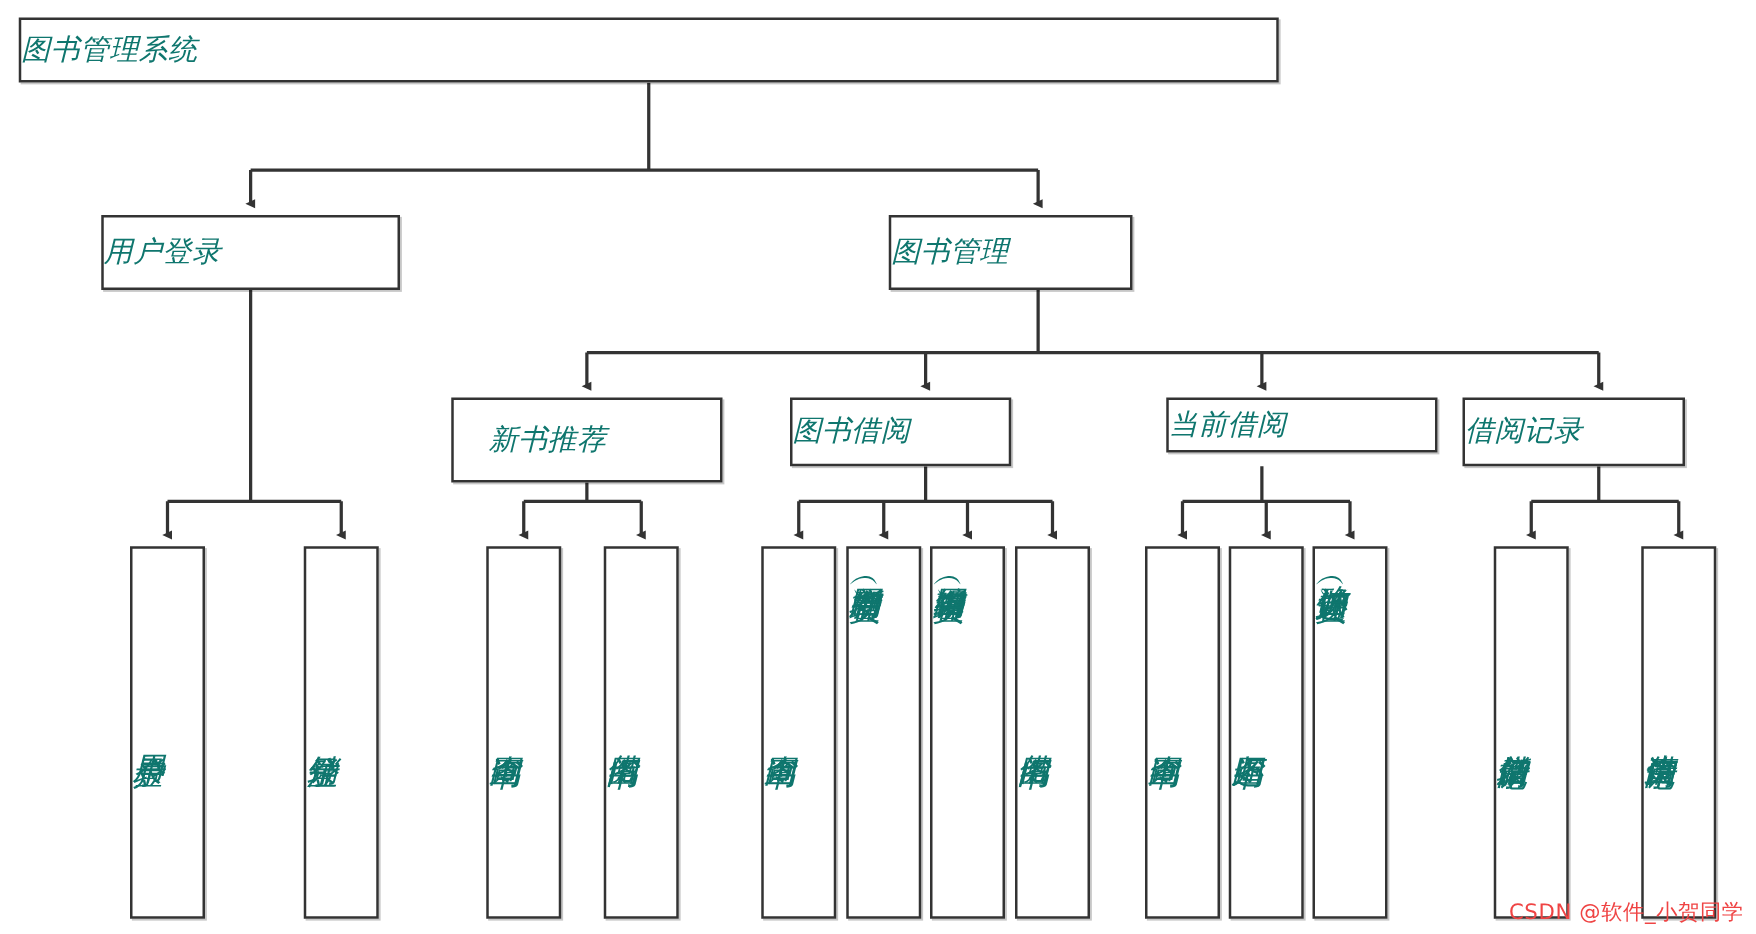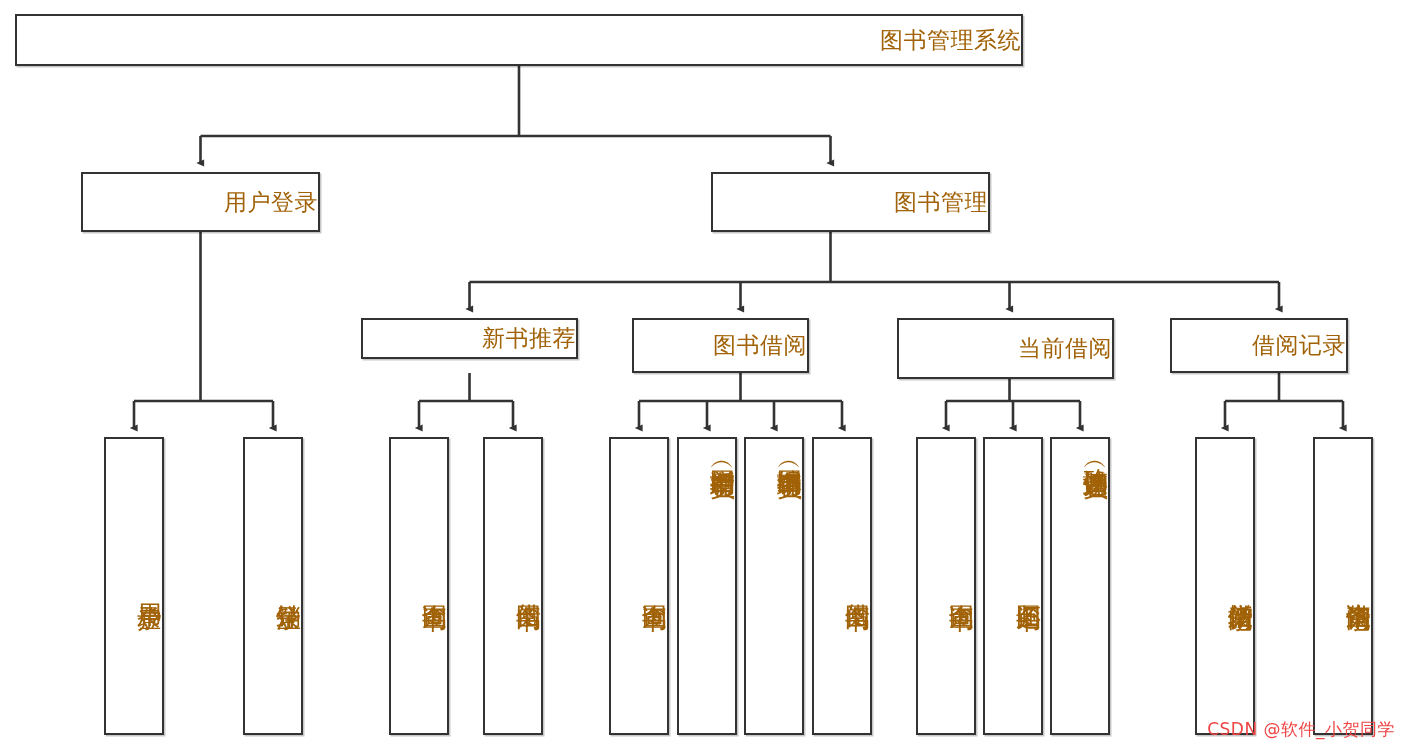--- a/index.html
+++ b/index.html
@@ -25,23 +25,24 @@
     height: 747px;
     pointer-events: none;
   }
   .node {
     position: absolute;
     box-sizing: border-box;
     border: 2.5px solid #333333;
     background: #ffffff;
     display: flex;
     align-items: center;
-    justify-content: flex-end;
-    color: #a16207;
+    justify-content: flex-start;
+    color: #0f766e;
     box-shadow: 1.5px 1.5px 0 rgba(0,0,0,0.22);
+    font-style: italic;
   }
   .node .lbl {
     display: block;
     text-align: center;
     line-height: 1.15;
     white-space: pre;
   }
   .node.horiz .lbl {
     font-size: 23px;
     letter-spacing: 0.5px;
@@ -120,30 +121,30 @@
       </g>
   </svg>
 
   <div id="nodes-layer">
       <div class="node horiz" style="left: 15px; top: 14px; width: 1008px; height: 52px;">
         <span class="lbl">图书管理系统</span>
       </div>
       <div class="node horiz" style="left: 81px; top: 172px; width: 239px; height: 60px;">
         <span class="lbl">用户登录</span>
       </div>
-      <div class="node horiz" style="left: 711px; top: 172px; width: 279px; height: 60px;">
+      <div class="node horiz" style="left: 711px; top: 172px; width: 195px; height: 60px;">
         <span class="lbl">图书管理</span>
       </div>
-      <div class="node horiz" style="left: 361px; top: 318px; width: 217px; height: 41px;">
+      <div class="node horiz" style="left: 361px; top: 318px; width: 217px; height: 68px; padding-left: 28px;">
         <span class="lbl">新书推荐</span>
       </div>
       <div class="node horiz" style="left: 632px; top: 318px; width: 177px; height: 55px;">
         <span class="lbl">图书借阅</span>
       </div>
-      <div class="node horiz" style="left: 897px; top: 318px; width: 217px; height: 61px;">
+      <div class="node horiz" style="left: 933px; top: 318px; width: 217px; height: 44px;">
         <span class="lbl">当前借阅</span>
       </div>
       <div class="node horiz" style="left: 1170px; top: 318px; width: 178px; height: 55px;">
         <span class="lbl">借阅记录</span>
       </div>
       <div class="node vert mid" style="left: 104px; top: 437px; width: 60px; height: 298px;">
         <span class="lbl">用户登录</span>
       </div>
       <div class="node vert mid" style="left: 243px; top: 437px; width: 60px; height: 298px;">
         <span class="lbl">注销登录</span>

